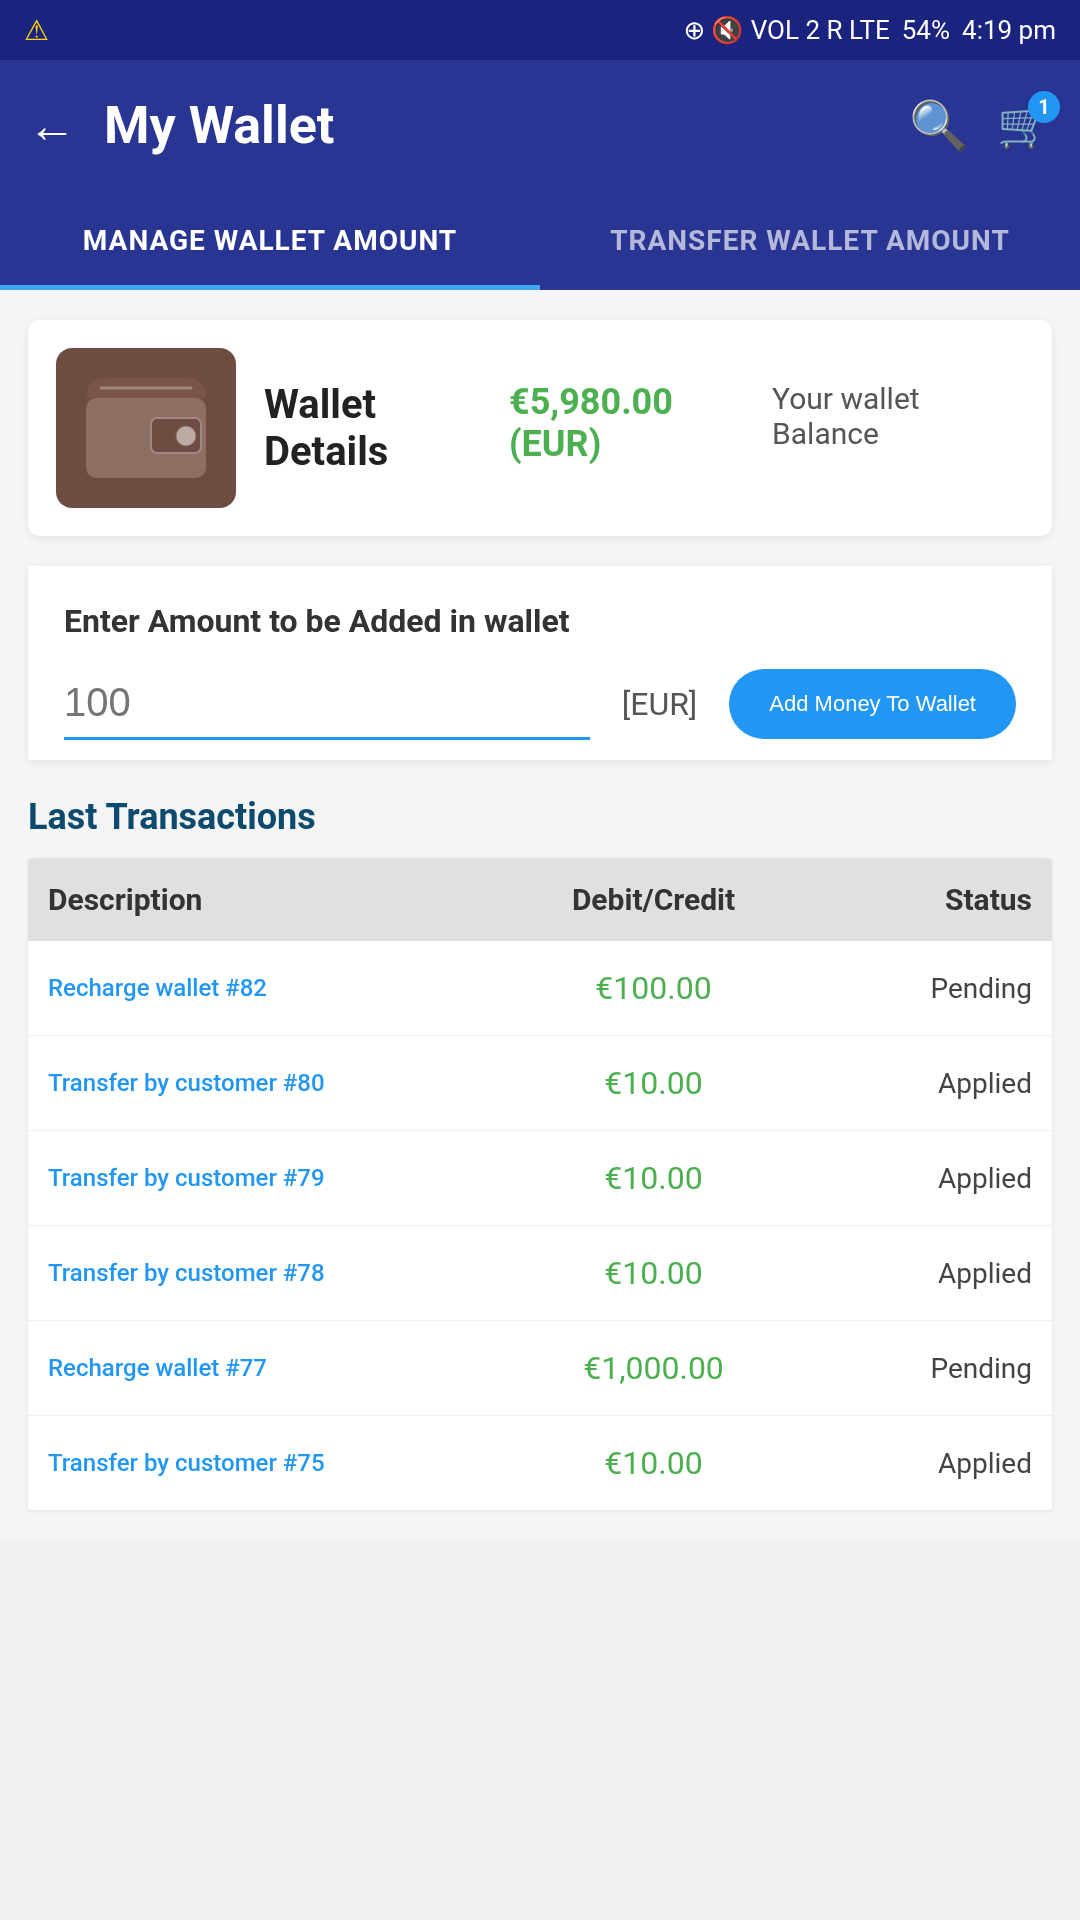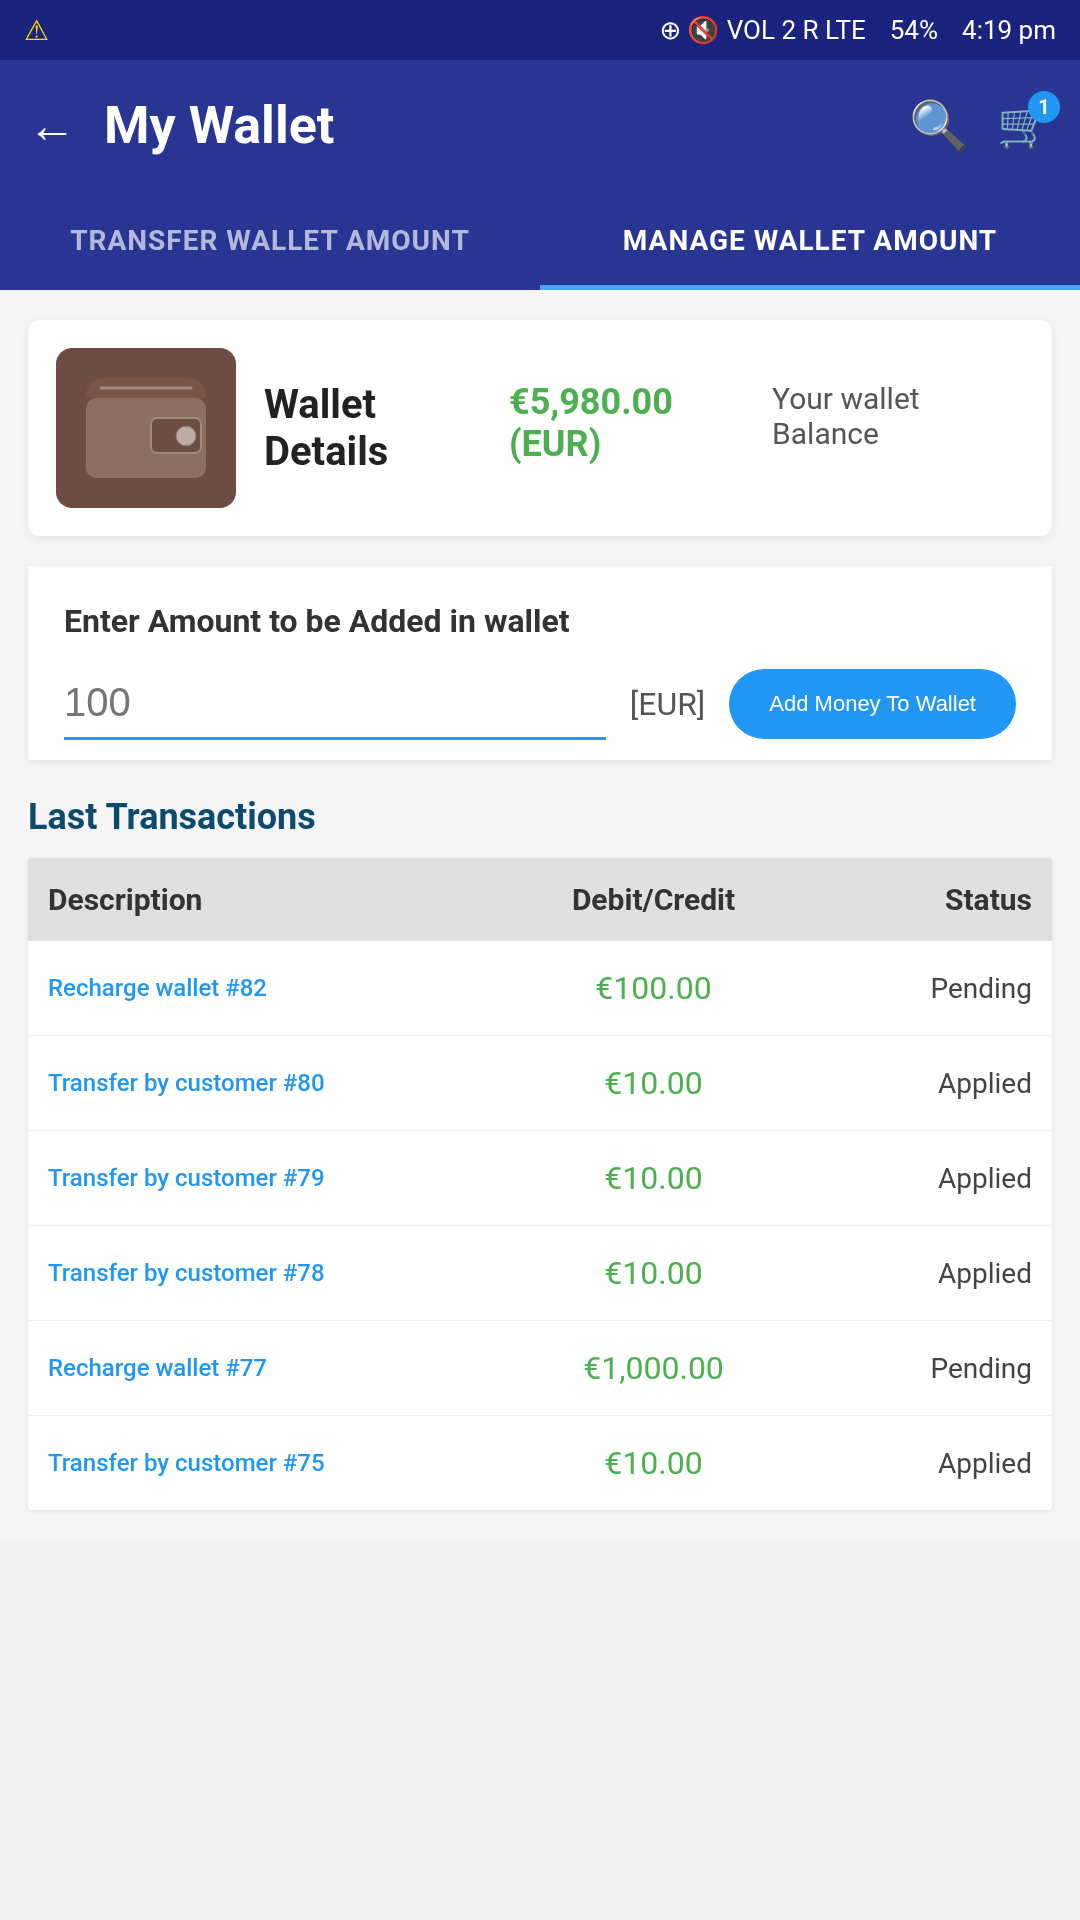--- a/index.html
+++ b/index.html
@@ -23,21 +23,21 @@
       color: white;
       font-size: 26px;
     }
     .status-bar-left {
       display: flex;
       align-items: center;
     }
     .status-bar-right {
       display: flex;
       align-items: flex-start;
-      gap: 24px;
+      gap: 12px;
       font-size: 26px;
     }
     .status-warning {
       font-size: 28px;
       color: #FFD600;
     }
 
     
     .header {
       background: #283593;
@@ -186,21 +186,21 @@
     }
     .add-money-label {
       font-size: 32px;
       font-weight: bold;
       color: #333;
       margin-bottom: 28px;
     }
     .add-money-row {
       display: flex;
       align-items: center;
-      gap: 24px;
+      gap: 32px;
     }
     .amount-input-wrapper {
       flex: 1;
       position: relative;
     }
     .amount-input {
       width: 100%;
       border: none;
       border-bottom: 3px solid #2196F3;
       padding: 12px 0;
@@ -310,25 +310,25 @@
   <span class="header-back">←</span>
   <span class="header-title">My Wallet</span>
   <span class="header-search">🔍</span>
   <div class="header-cart">
     <span class="cart-icon">🛒</span>
     <span class="cart-badge">1</span>
   </div>
 </div>
 
 <div class="tabs">
+  <div class="tab active">
+    <span>MANAGE WALLET AMOUNT</span>
+  </div>
   <div class="tab inactive">
     <span>TRANSFER WALLET AMOUNT</span>
-  </div>
-  <div class="tab active">
-    <span>MANAGE WALLET AMOUNT</span>
   </div>
 </div>
 
 <div class="content">
 
   <div class="wallet-details-card">
     <div class="wallet-icon-container">
 
       <svg class="wallet-svg" viewBox="0 0 130 110" xmlns="http://www.w3.org/2000/svg">
 

